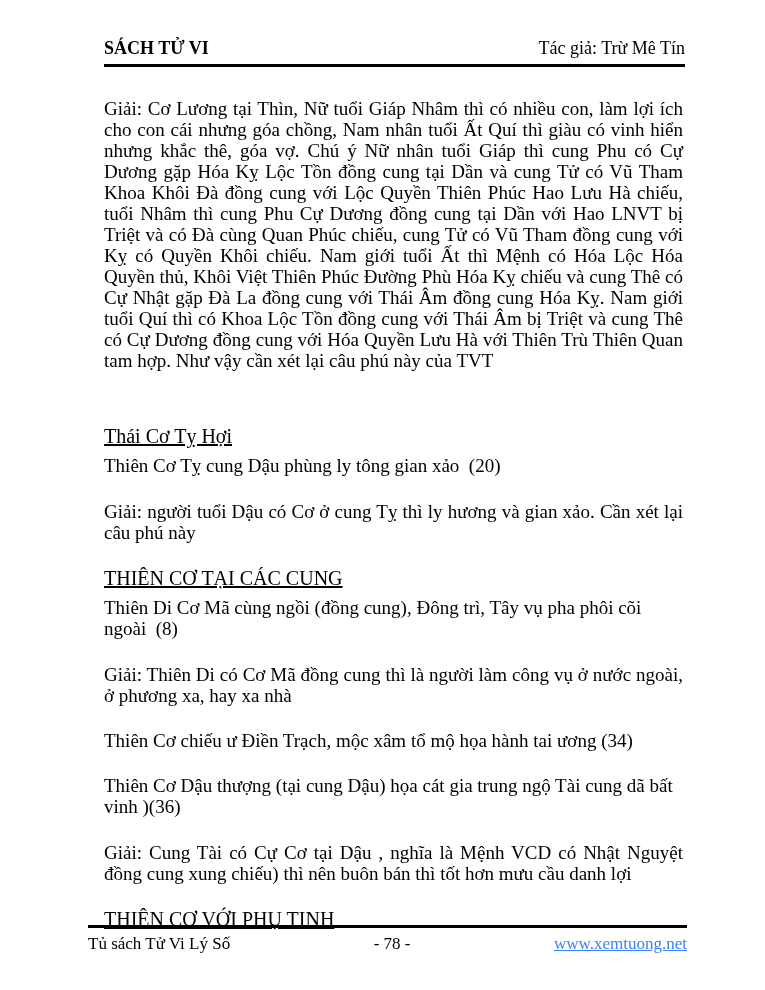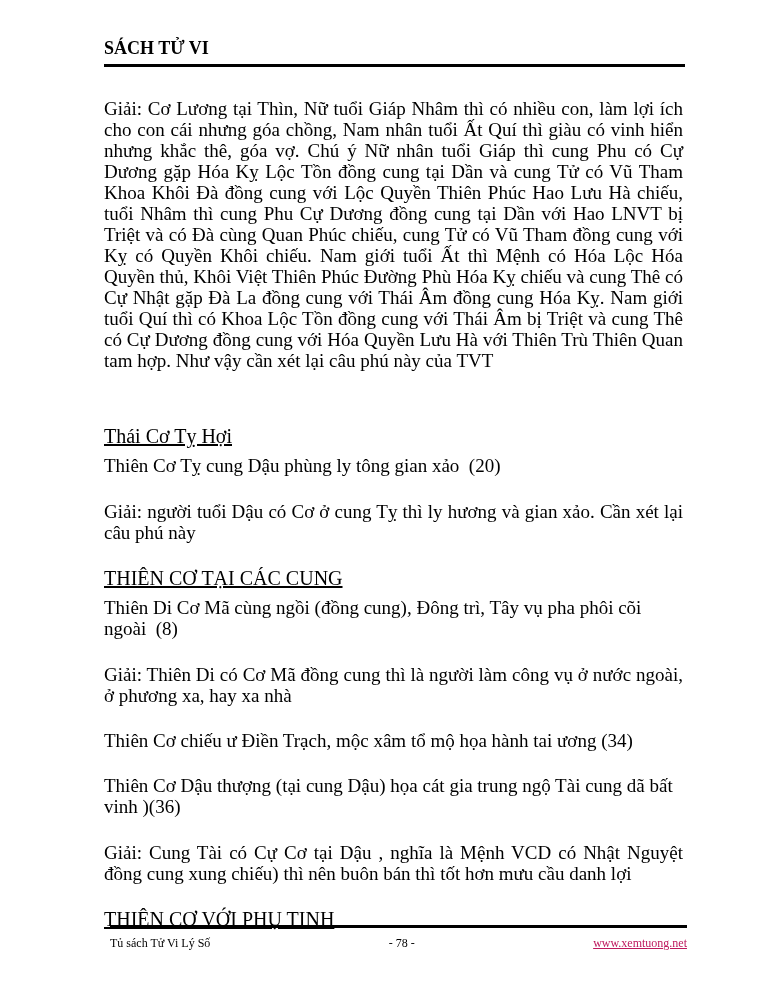--- a/index.html
+++ b/index.html
@@ -51,44 +51,45 @@
     margin: 24px 0 0 0;
     font-size: 20px;
     font-weight: normal;
     text-decoration: underline;
     line-height: 23px;
   }
   .gap-xl { margin-top: 54px; }
   .gap-lg { margin-top: 24px; }
   .footer {
     position: absolute;
-    left: 110px;
+    left: 88px;
     right: 72px;
     top: 925px;
     border-top: 3px solid #000000;
     padding-top: 5px;
     display: flex;
     justify-content: space-between;
     align-items: baseline;
-    font-size: 12px;
+    font-size: 17px;
     line-height: 21px;
   }
   .footer a {
-    color: #be185d;
+    color: #3b82f6;
     text-decoration: underline;
     cursor: pointer;
   }
 </style>
 </head>
 <body>
 
 <div class="page">
 
   <div class="header">
     <span class="header-title">SÁCH TỬ VI</span>
+    <span class="header-author">Tác giả: Trừ Mê Tín</span>
   </div>
 
   <div class="content">
     <p class="para">Giải: Cơ Lương tại Thìn, Nữ tuổi Giáp Nhâm thì có nhiều con, làm lợi ích cho con cái nhưng góa chồng, Nam nhân tuổi Ất Quí thì giàu có vinh hiển nhưng khắc thê, góa vợ. Chú ý Nữ nhân tuổi Giáp thì cung Phu có Cự Dương gặp Hóa Kỵ Lộc Tồn đồng cung tại Dần và cung Tử có Vũ Tham Khoa Khôi Đà đồng cung với Lộc Quyền Thiên Phúc Hao Lưu Hà chiếu, tuổi Nhâm thì cung Phu Cự Dương đồng cung tại Dần với Hao LNVT bị Triệt và có Đà cùng Quan Phúc chiếu, cung Tử có Vũ Tham đồng cung với Kỵ có Quyền Khôi chiếu. Nam giới tuổi Ất thì Mệnh có Hóa Lộc Hóa Quyền thủ, Khôi Việt Thiên Phúc Đường Phù Hóa Kỵ chiếu và cung Thê có Cự Nhật gặp Đà La đồng cung với Thái Âm đồng cung Hóa Kỵ. Nam giới tuổi Quí thì có Khoa Lộc Tồn đồng cung với Thái Âm bị Triệt  và cung Thê có Cự Dương đồng cung với Hóa Quyền Lưu Hà với Thiên Trù Thiên Quan tam hợp. Như vậy cần xét lại câu phú này của TVT</p>
 
     <h3 class="heading gap-xl">Thái Cơ Tỵ Hợi</h3>
     <p class="verse">Thiên Cơ Tỵ cung Dậu phùng ly tông gian xảo  (20)</p>
     <p class="para expl">Giải: người tuổi Dậu có Cơ ở cung Tỵ thì ly hương và gian xảo. Cần xét lại câu phú này</p>
 
     <h3 class="heading gap-lg">THIÊN CƠ TẠI CÁC CUNG</h3>

